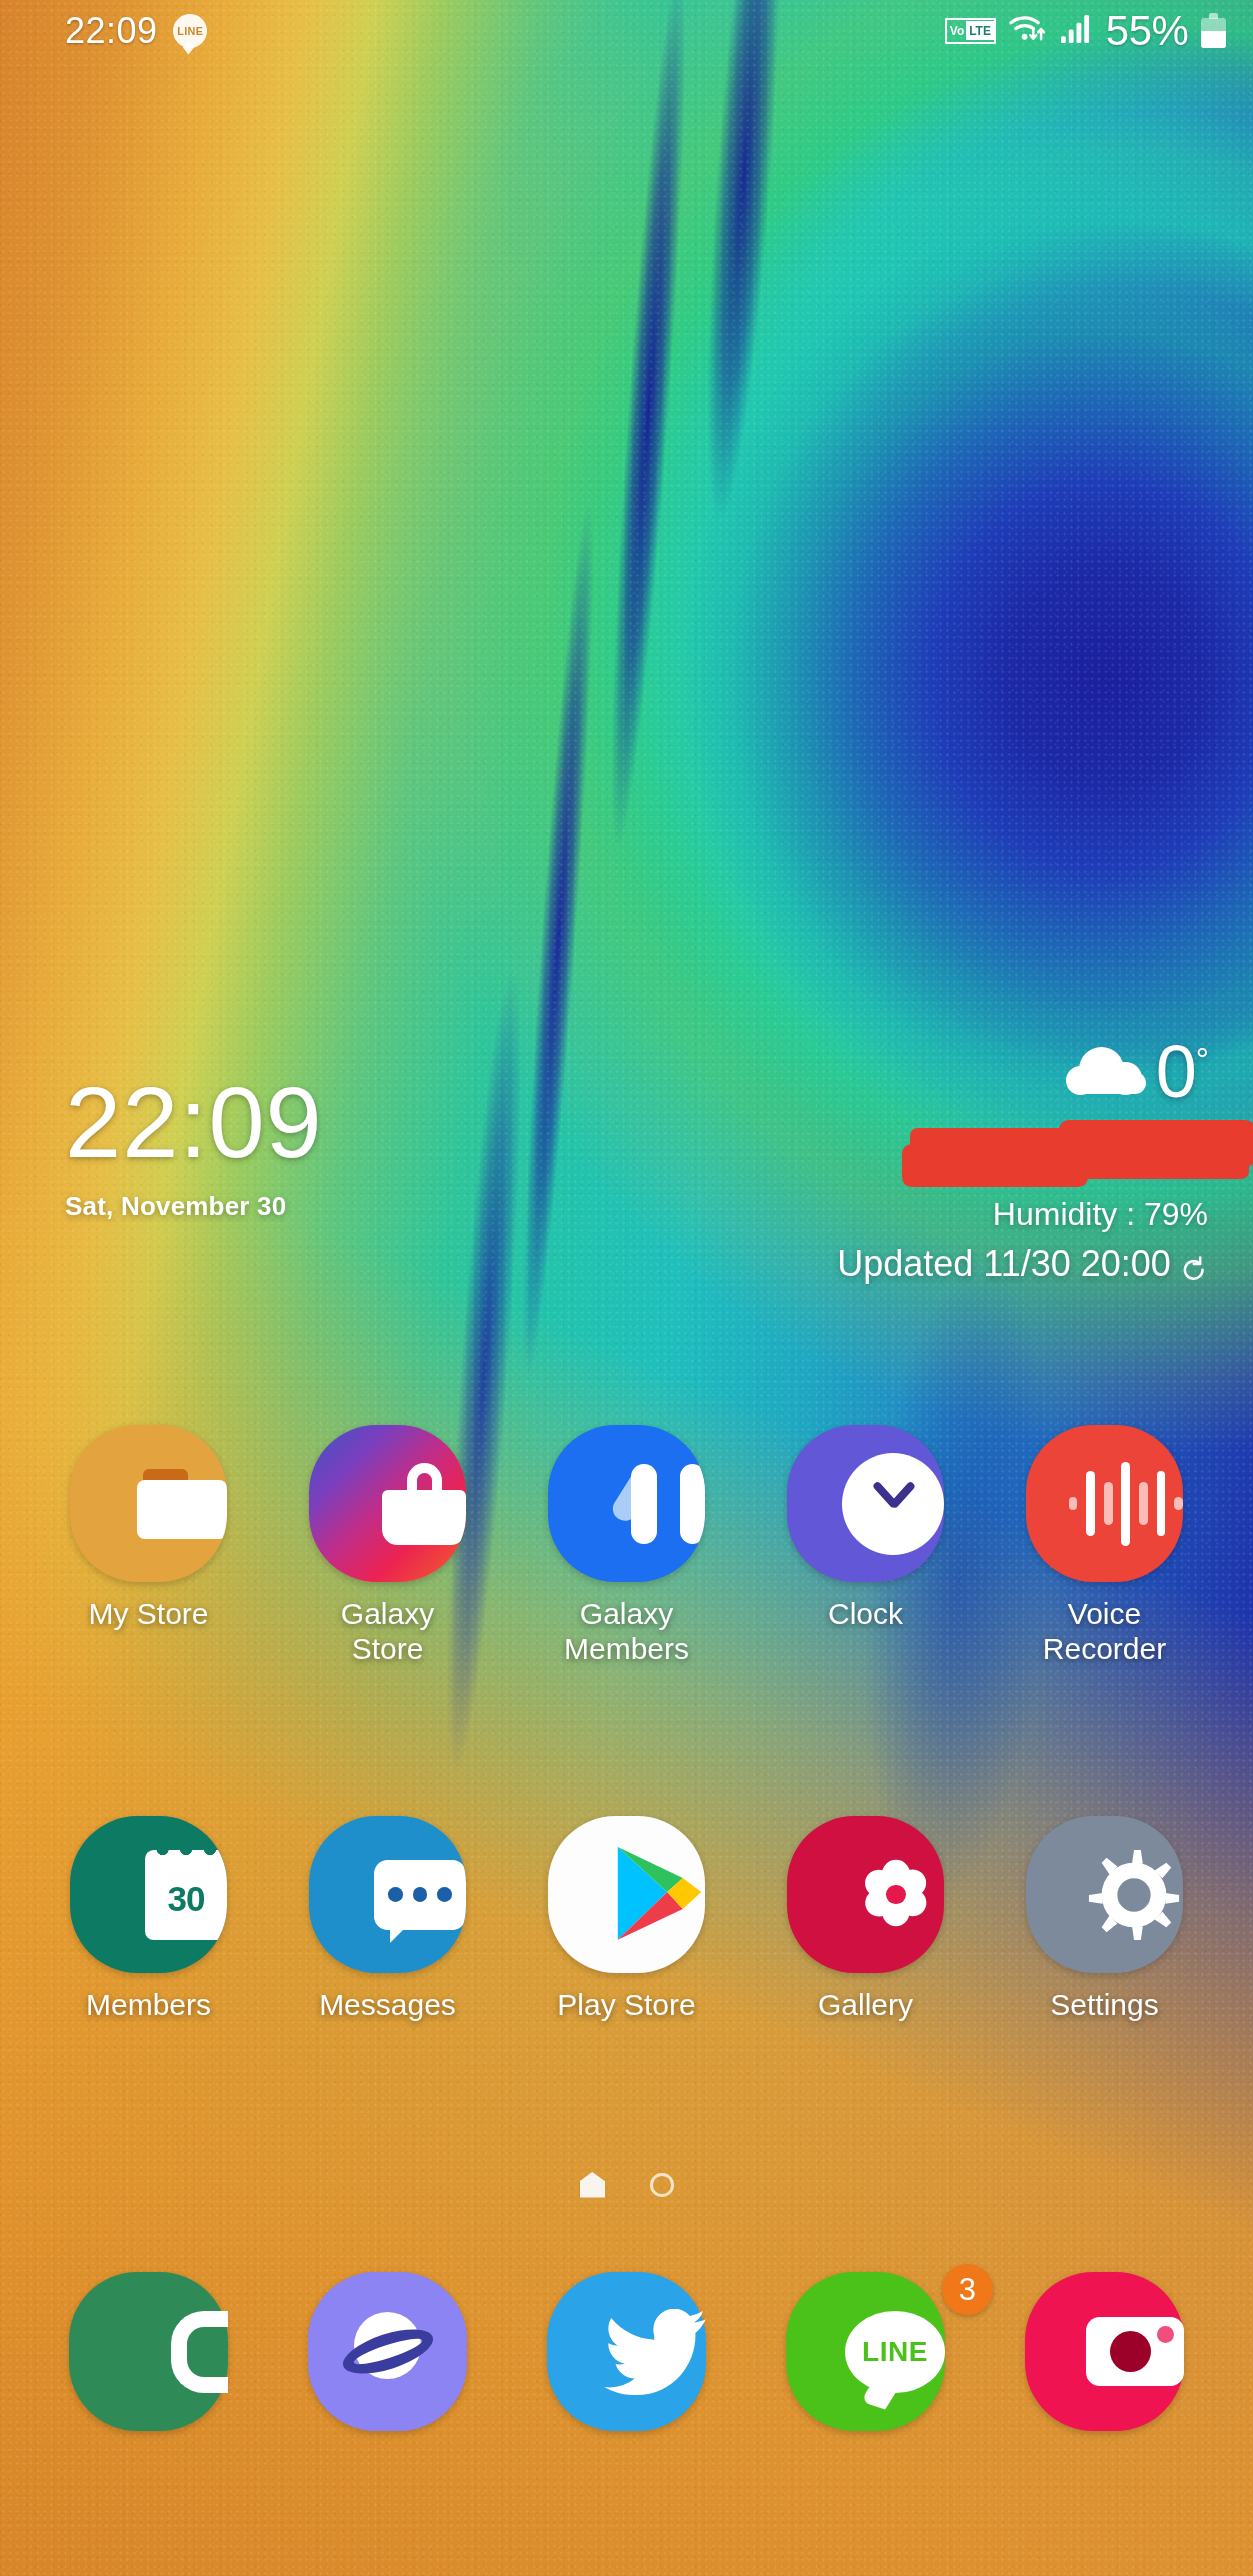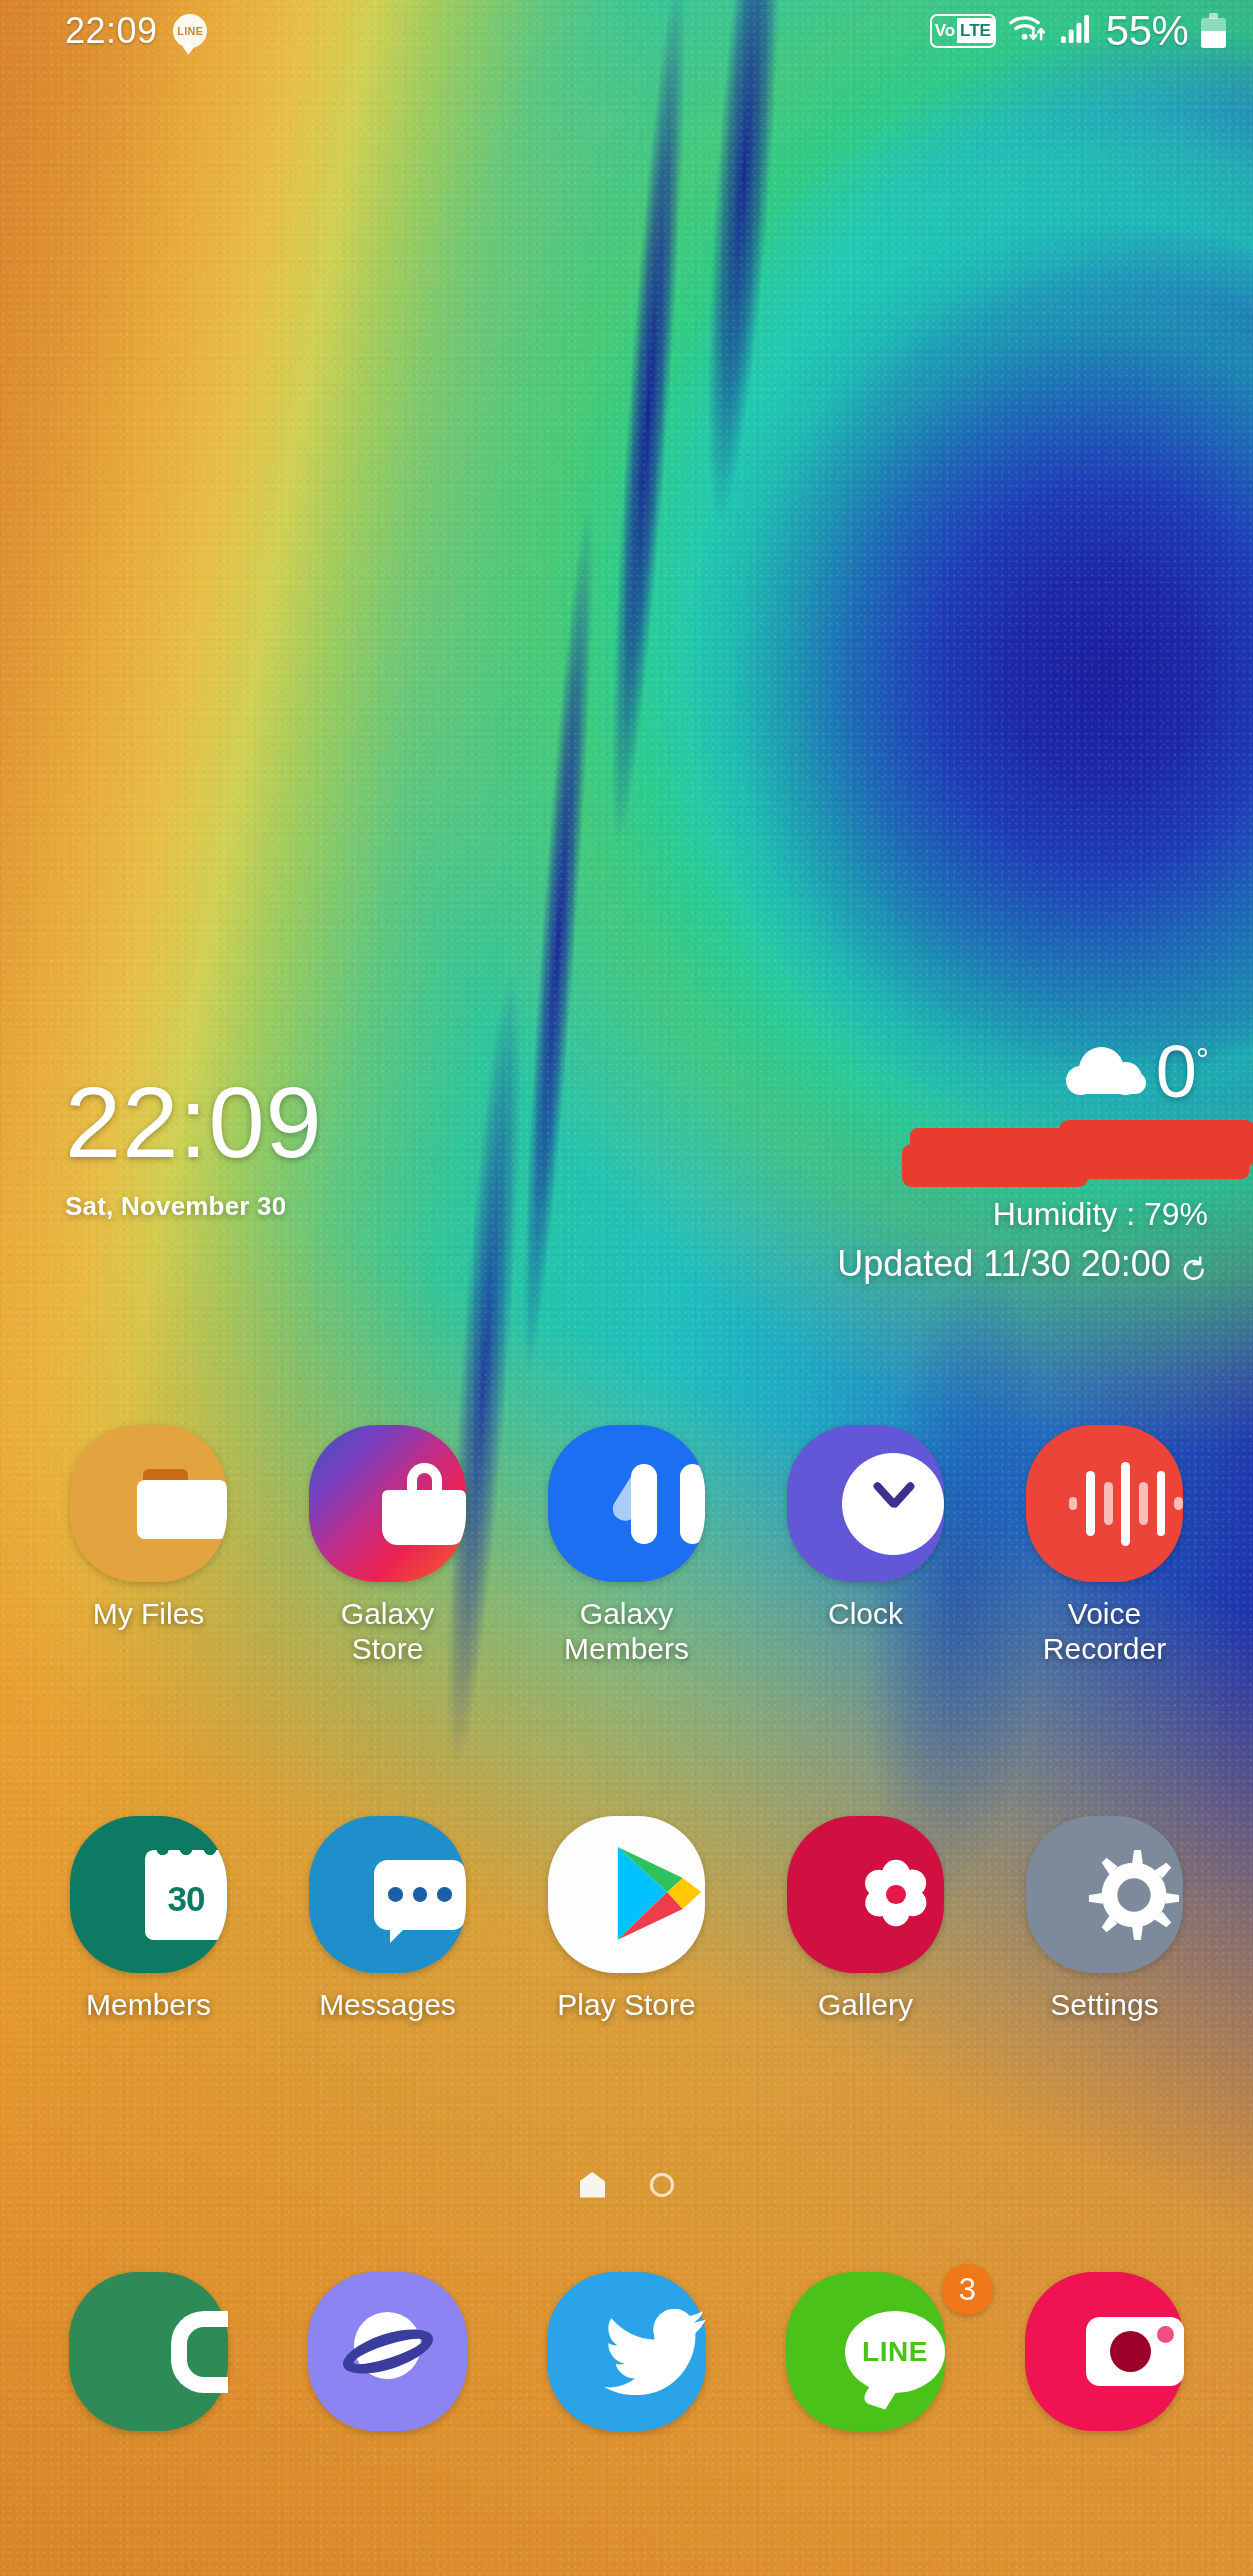--- a/index.html
+++ b/index.html
@@ -102,23 +102,23 @@
   .line-notif span {
     font-size:10.8px; font-weight:700; color:#c58a2e; letter-spacing:0.4px;
     position:relative; z-index:2;
   }
   .sb-right {
     margin-left:auto;
     display:flex; align-items:center; gap:12.7px;
   }
   .volte {
     display:flex; align-items:center;
-    border:2px solid #fff; border-radius:7px;
-    height:34px; overflow:hidden;
-    font-size:17px; font-weight:700; line-height:1;
+    border:2px solid #fff; border-radius:1px;
+    height:26px; overflow:hidden;
+    font-size:12px; font-weight:700; line-height:1;
   }
   .volte .vo { padding:0 2px 0 2.9px; color:#fff; }
   .volte .lte { padding:3.9px 2.9px; background:#fff; color:#1a7f6e; }
   .sb-battery-pct {
     font-size:42px; font-weight:400; letter-spacing:-0.5px;
     text-shadow:0 1px 2.9px rgba(0,0,0,0.3);
   }
   .sb-battery {
     width:24.5px; height:35px; position:relative;
     border-radius:2.9px;
@@ -524,21 +524,21 @@
 
   <div class="app-row" id="app-row-1">
 
     <div class="app-cell">
       <div class="app-icon sq ic-myfiles">
         <div class="folder">
             <div class="tab"></div>
             <div class="body"></div>
           </div>
       </div>
-      <div class="app-label">My Files</div>
+      <div class="app-label">My Store</div>
     </div>
 
     <div class="app-cell">
       <div class="app-icon sq ic-store">
         <div class="bag">
             <div class="handle"></div>
             <div class="body"></div>
           </div>
       </div>
       <div class="app-label">Galaxy<br>Store</div>

